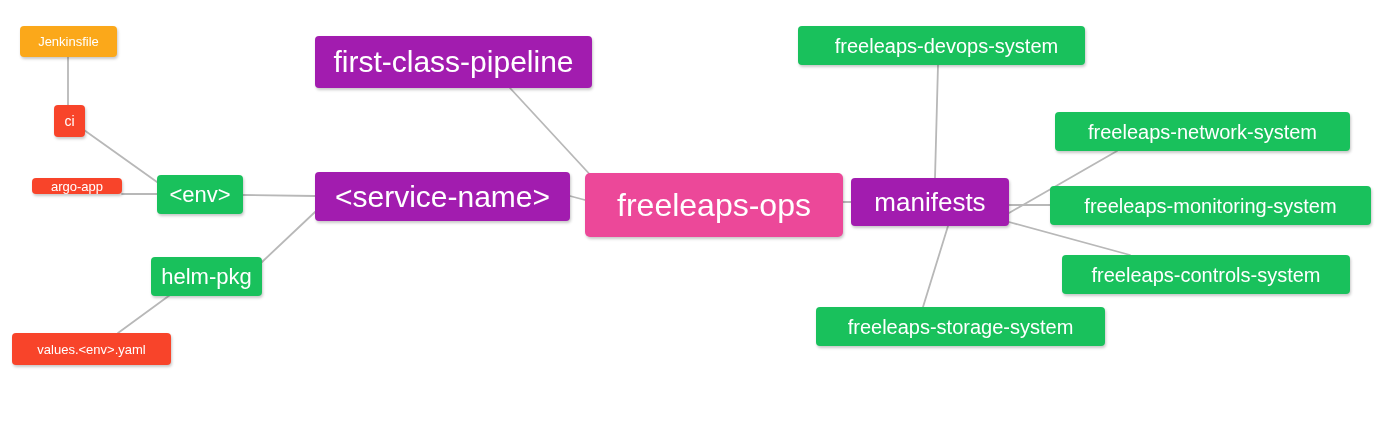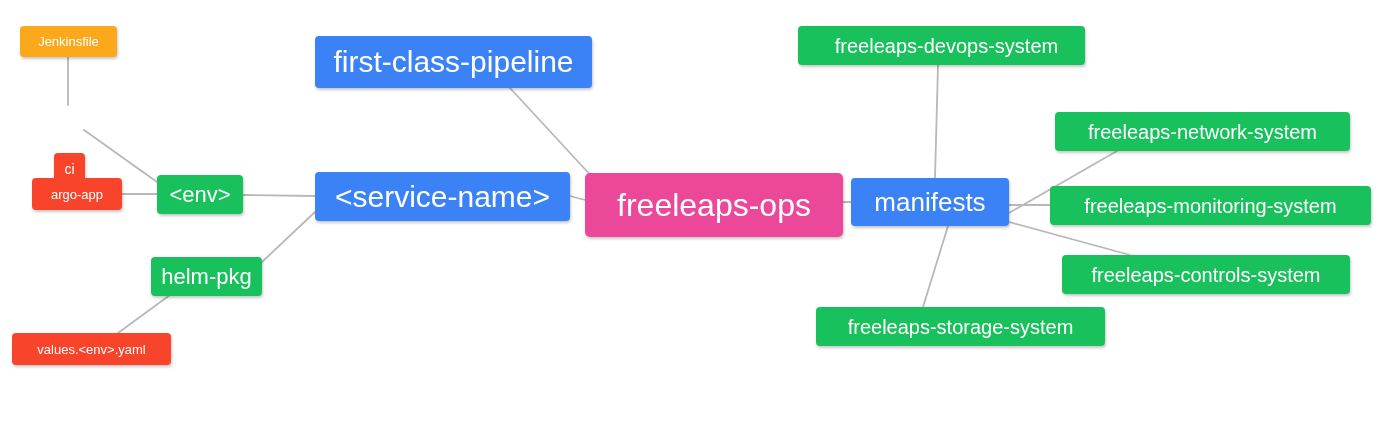--- a/index.html
+++ b/index.html
@@ -47,21 +47,21 @@
     cursor: pointer;
     user-select: none;
   }
   .lvl-root {
     background: #ec4899;
     font-size: 32px;
     padding: 0 22px;
     border-radius: 5px;
   }
   .lvl-blue {
-    background: #3b82f6;
+    background: #a21caf;
   }
   .lvl-green {
     background: #19c15c;
   }
   .lvl-orange {
     background: #fba81a;
   }
   .lvl-red {
     background: #f8442a;
   }
@@ -107,24 +107,24 @@
       </div>
       <div class="mm-node lvl-green sz-md" style="left: 157px; top: 175px; width: 86px; height: 39px;">
         <span>&lt;env&gt;</span>
       </div>
       <div class="mm-node lvl-green sz-md" style="left: 151px; top: 257px; width: 111px; height: 39px;">
         <span>helm-pkg</span>
       </div>
       <div class="mm-node lvl-orange sz-xs" style="left: 20px; top: 26px; width: 97px; height: 31px;">
         <span>Jenkinsfile</span>
       </div>
-      <div class="mm-node lvl-red sz-xxs" style="left: 54px; top: 105px; width: 31px; height: 32px; margin-top: 48px;">
+      <div class="mm-node lvl-red sz-xxs" style="left: 54px; top: 105px; width: 31px; height: 32px;">
         <span>ci</span>
       </div>
-      <div class="mm-node lvl-red sz-xs" style="left: 32px; top: 178px; width: 90px; height: 32px; text-align: right;">
+      <div class="mm-node lvl-red sz-xs" style="left: 32px; top: 178px; width: 90px; height: 16px; text-align: right;">
         <span>argo-app</span>
       </div>
       <div class="mm-node lvl-red sz-xs" style="left: 12px; top: 333px; width: 159px; height: 32px;">
         <span>values.&lt;env&gt;.yaml</span>
       </div>
       <div class="mm-node lvl-green sz-sm" style="left: 798px; top: 26px; width: 287px; height: 39px; padding-left: 10px;">
         <span>freeleaps-devops-system</span>
       </div>
       <div class="mm-node lvl-green sz-sm" style="left: 1055px; top: 112px; width: 295px; height: 39px;">
         <span>freeleaps-network-system</span>

